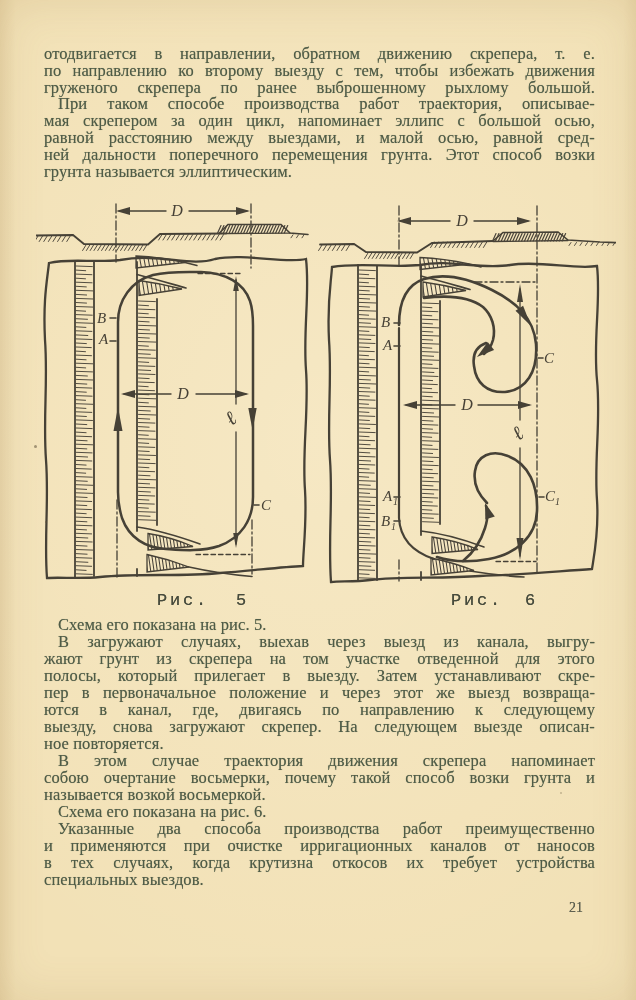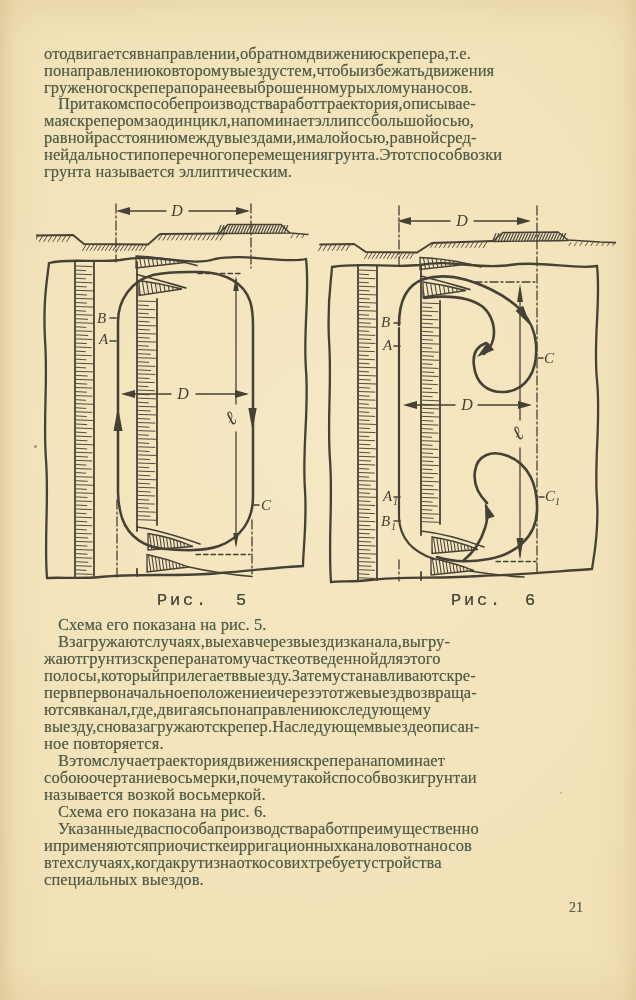--- a/index.html
+++ b/index.html
@@ -5,21 +5,21 @@
 body{width:636px;height:1000px;overflow:hidden}
 .page{position:absolute;left:0;top:0;width:636px;height:1000px;
   background:
   linear-gradient(90deg, rgba(150,110,55,0.10), rgba(150,110,55,0) 2.5%),
   linear-gradient(270deg, rgba(150,110,55,0.07), rgba(150,110,55,0) 2%),
   radial-gradient(95% 75% at 50% 44%, rgba(255,248,228,0.30), rgba(255,248,228,0) 78%),
   #f2e1b6;}
 .vig{position:absolute;inset:0;box-shadow:inset 0 0 46px rgba(150,110,50,0.16);}
 .ln{position:absolute;font-family:"Liberation Serif",serif;font-size:16.5px;line-height:17px;
   color:#4f5c47;white-space:nowrap;text-shadow:0 0 0.7px rgba(84,95,74,0.6);letter-spacing:0.1px}
-.j{display:flex;white-space:normal}
+.j{display:flex;justify-content:space-between;white-space:normal}
 .cap{position:absolute;font-family:Liberation Mono, monospace;font-size:17px;color:#474b3d;
   letter-spacing:2.8px;text-shadow:0 0 0.5px rgba(70,75,60,0.85)}
 .pgnum{position:absolute;font-family:Liberation Serif, serif;font-size:14px;color:#5f6050;
   text-shadow:0 0 0.6px rgba(78,88,72,0.9)}
 </style></head>
 <body>
 
 <div class="page">
 
 <div class="vig"></div>
@@ -48,21 +48,21 @@
       <span>движения</span>
     </div>
 
 <div class="ln j" style="top:79px;left:44px;width:551px">
       <span>груженого</span>
       <span>скрепера</span>
       <span>по</span>
       <span>ранее</span>
       <span>выброшенному</span>
       <span>рыхлому</span>
-      <span>наносов.</span>
+      <span>большой.</span>
     </div>
 
 <div class="ln j" style="top:95px;left:58px;width:537px">
       <span>При</span>
       <span>таком</span>
       <span>способе</span>
       <span>производства</span>
       <span>работ</span>
       <span>траектория,</span>
       <span>описывае-</span>

